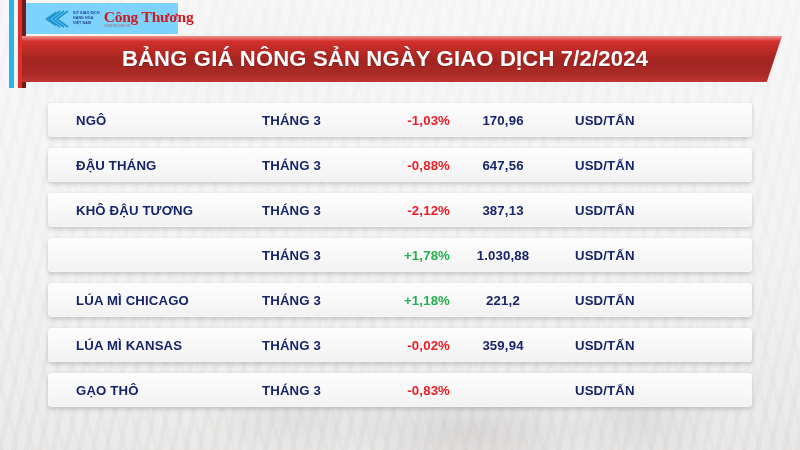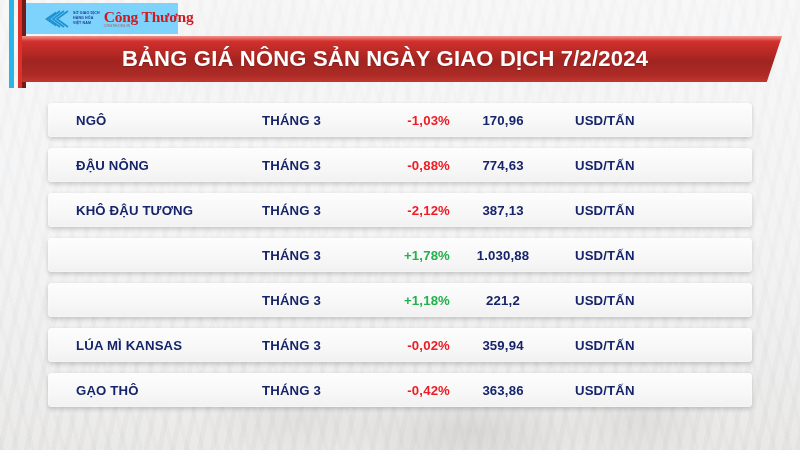--- a/index.html
+++ b/index.html
@@ -169,54 +169,54 @@
 
   <div class="rows" id="rows">
       <div class="row">
         <span class="c-name">NGÔ</span>
         <span class="c-month">THÁNG 3</span>
         <span class="c-chg down">-1,03%</span>
         <span class="c-price">170,96</span>
         <span class="c-unit">USD/TẤN</span>
       </div>
       <div class="row">
-        <span class="c-name">ĐẬU NÔNG</span>
+        <span class="c-name">ĐẬU THÁNG</span>
         <span class="c-month">THÁNG 3</span>
         <span class="c-chg down">-0,88%</span>
-        <span class="c-price">774,63</span>
+        <span class="c-price">647,56</span>
         <span class="c-unit">USD/TẤN</span>
       </div>
       <div class="row">
         <span class="c-name">KHÔ ĐẬU TƯƠNG</span>
         <span class="c-month">THÁNG 3</span>
         <span class="c-chg down">-2,12%</span>
         <span class="c-price">387,13</span>
         <span class="c-unit">USD/TẤN</span>
       </div>
       <div class="row">
         <span class="c-month">THÁNG 3</span>
         <span class="c-chg up">+1,78%</span>
         <span class="c-price">1.030,88</span>
         <span class="c-unit">USD/TẤN</span>
       </div>
       <div class="row">
+        <span class="c-name">LÚA MÌ CHICAGO</span>
         <span class="c-month">THÁNG 3</span>
         <span class="c-chg up">+1,18%</span>
         <span class="c-price">221,2</span>
         <span class="c-unit">USD/TẤN</span>
       </div>
       <div class="row">
         <span class="c-name">LÚA MÌ KANSAS</span>
         <span class="c-month">THÁNG 3</span>
         <span class="c-chg down">-0,02%</span>
         <span class="c-price">359,94</span>
         <span class="c-unit">USD/TẤN</span>
       </div>
       <div class="row">
         <span class="c-name">GẠO THÔ</span>
         <span class="c-month">THÁNG 3</span>
-        <span class="c-chg down">-0,42%</span>
-        <span class="c-price">363,86</span>
+        <span class="c-chg down">-0,83%</span>
         <span class="c-unit">USD/TẤN</span>
       </div>
     </div>
 
 </div>
 
 </body></html>

